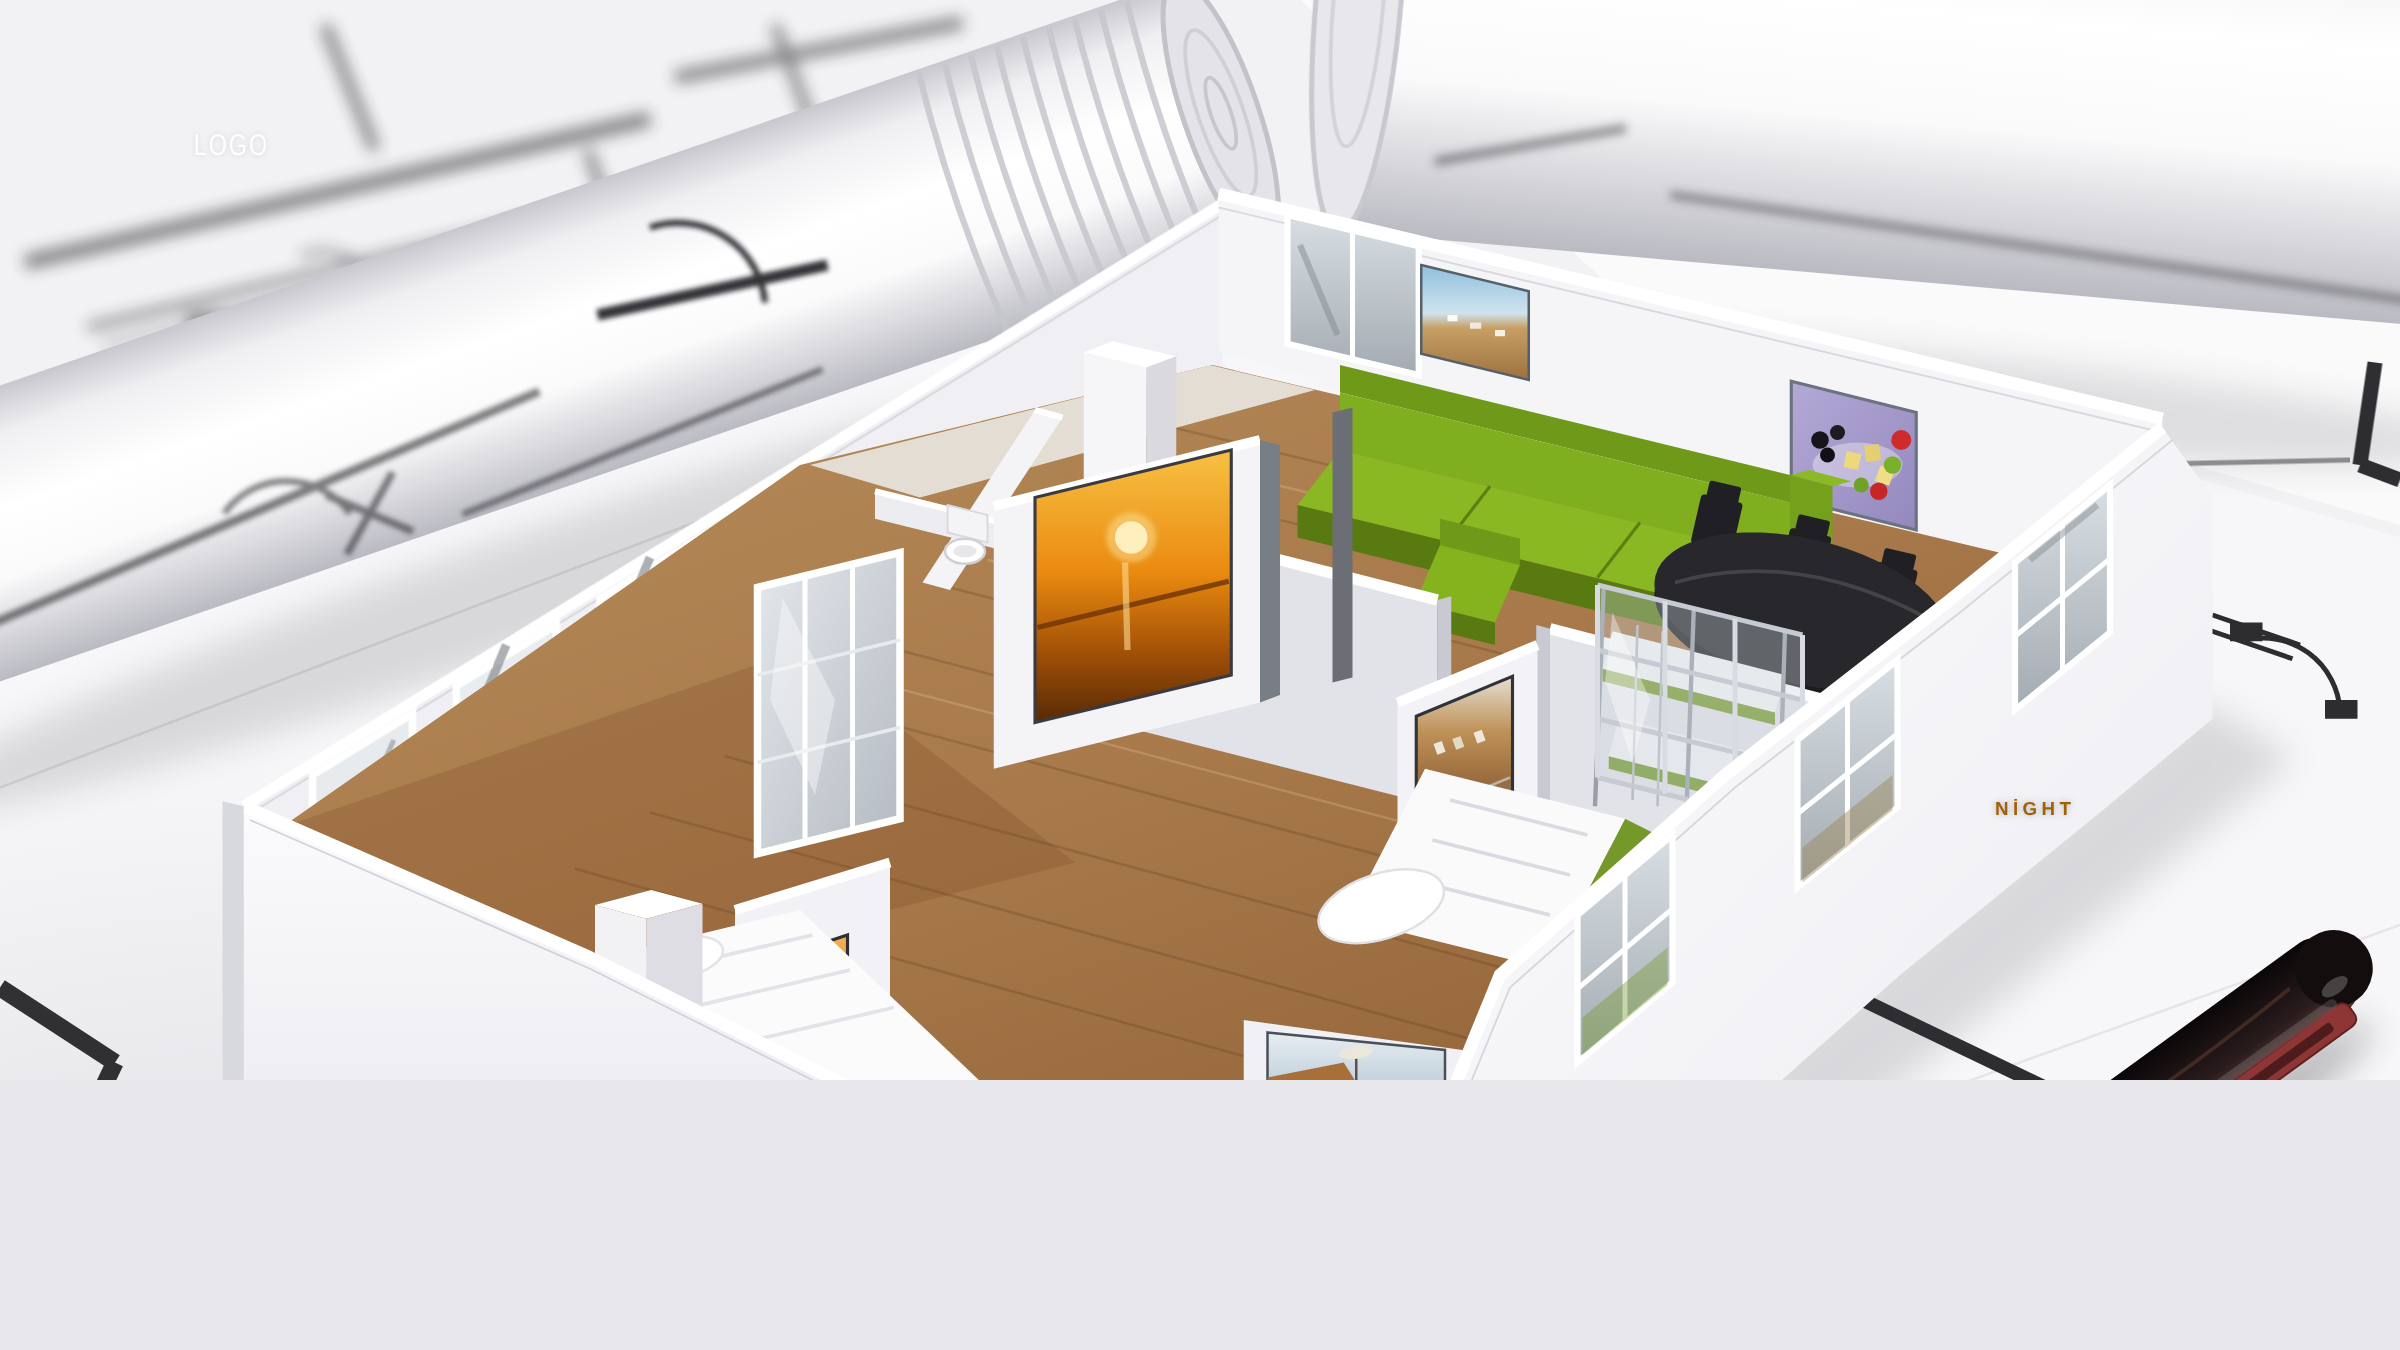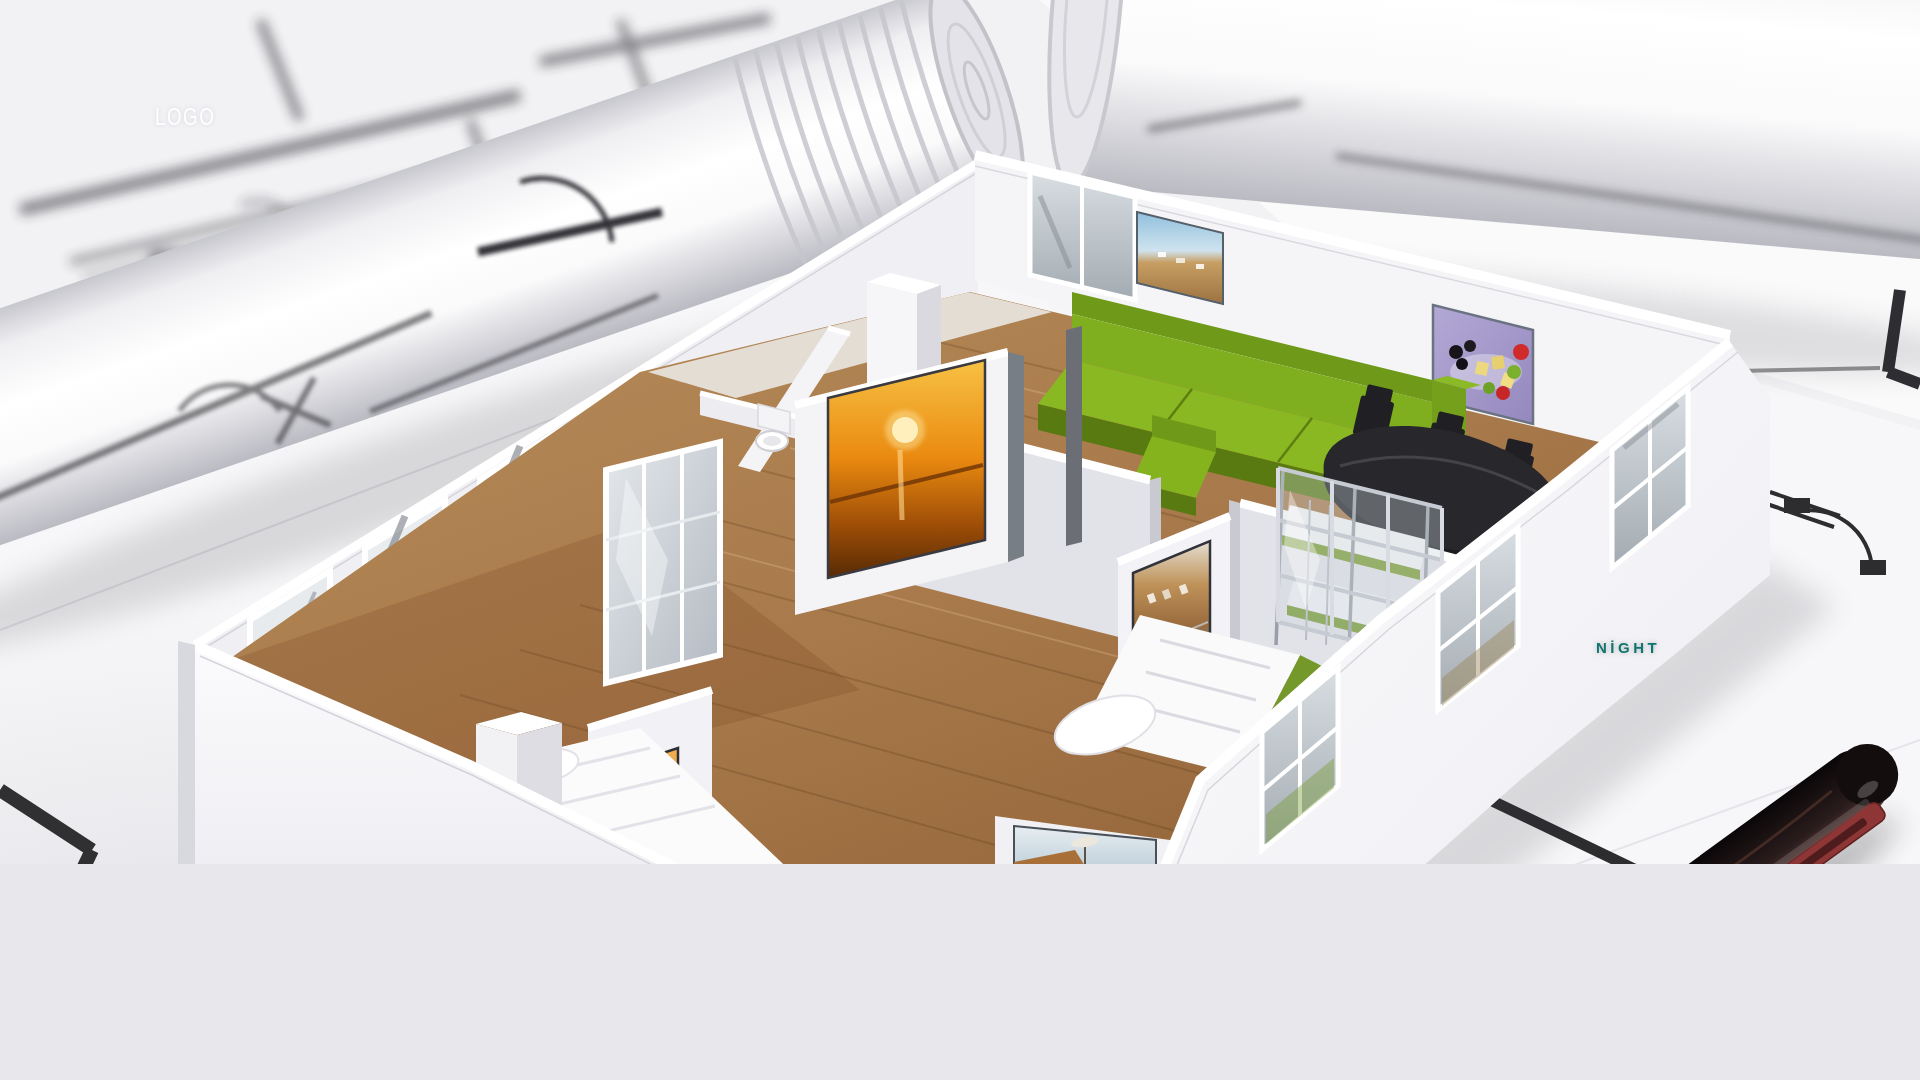--- a/index.html
+++ b/index.html
@@ -10,21 +10,21 @@
   }
   #stage svg{position:absolute;inset:0;display:block;}
   .overlay-text{position:absolute;color:#fff;user-select:none;}
   #logo-text{
     left:155px;top:103px;font-size:24px;font-weight:500;letter-spacing:2px;
     transform:scaleX(.78);transform-origin:left center;
     color:rgba(255,255,255,.97);text-shadow:0 0 5px rgba(180,180,190,.45);
   }
   #watermark-text{
     left:1596px;top:639px;font-size:15px;font-weight:bold;letter-spacing:3.5px;
-    color:#0f766e;text-shadow:0 0 5px rgba(130,130,142,.6);
+    color:#a16207;text-shadow:0 0 5px rgba(130,130,142,.6);
   }
 </style>
 </head>
 <body>
 
 <div id="stage">
 
 <svg width="1920" height="1080" viewBox="0 0 1920 1080" aria-hidden="true">
   <defs>
     <linearGradient id="gRoll" x1="0" y1="0" x2="0" y2="1">

